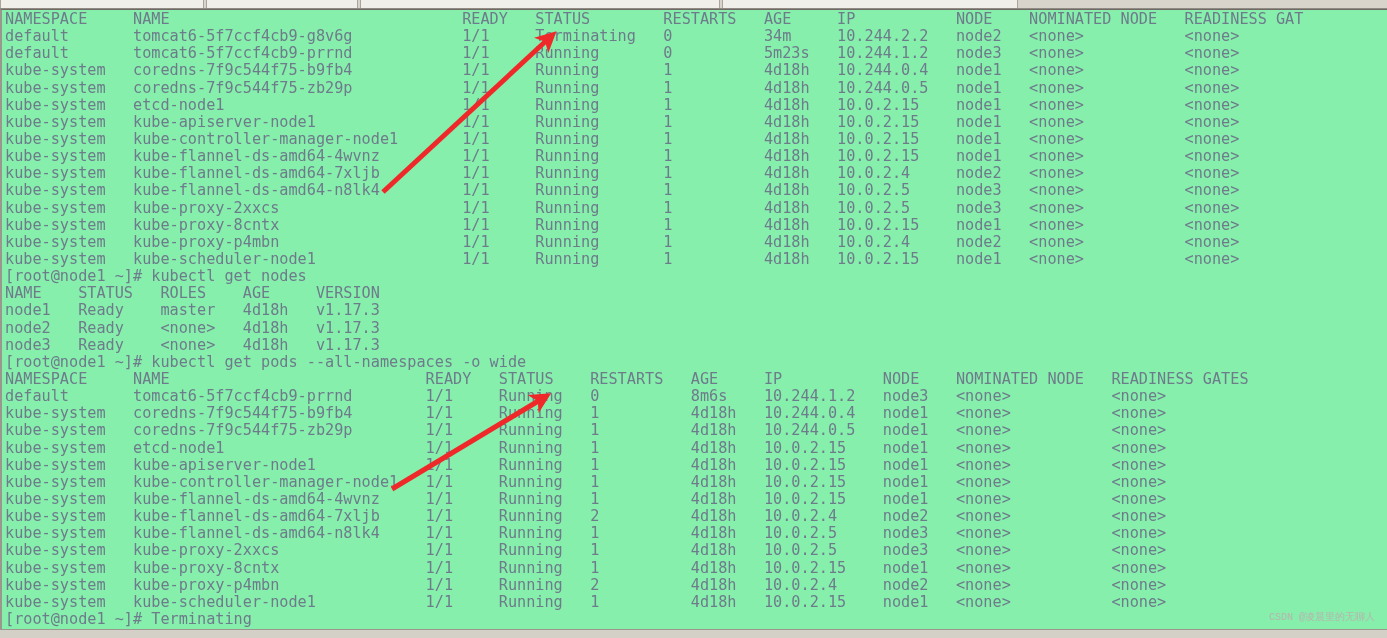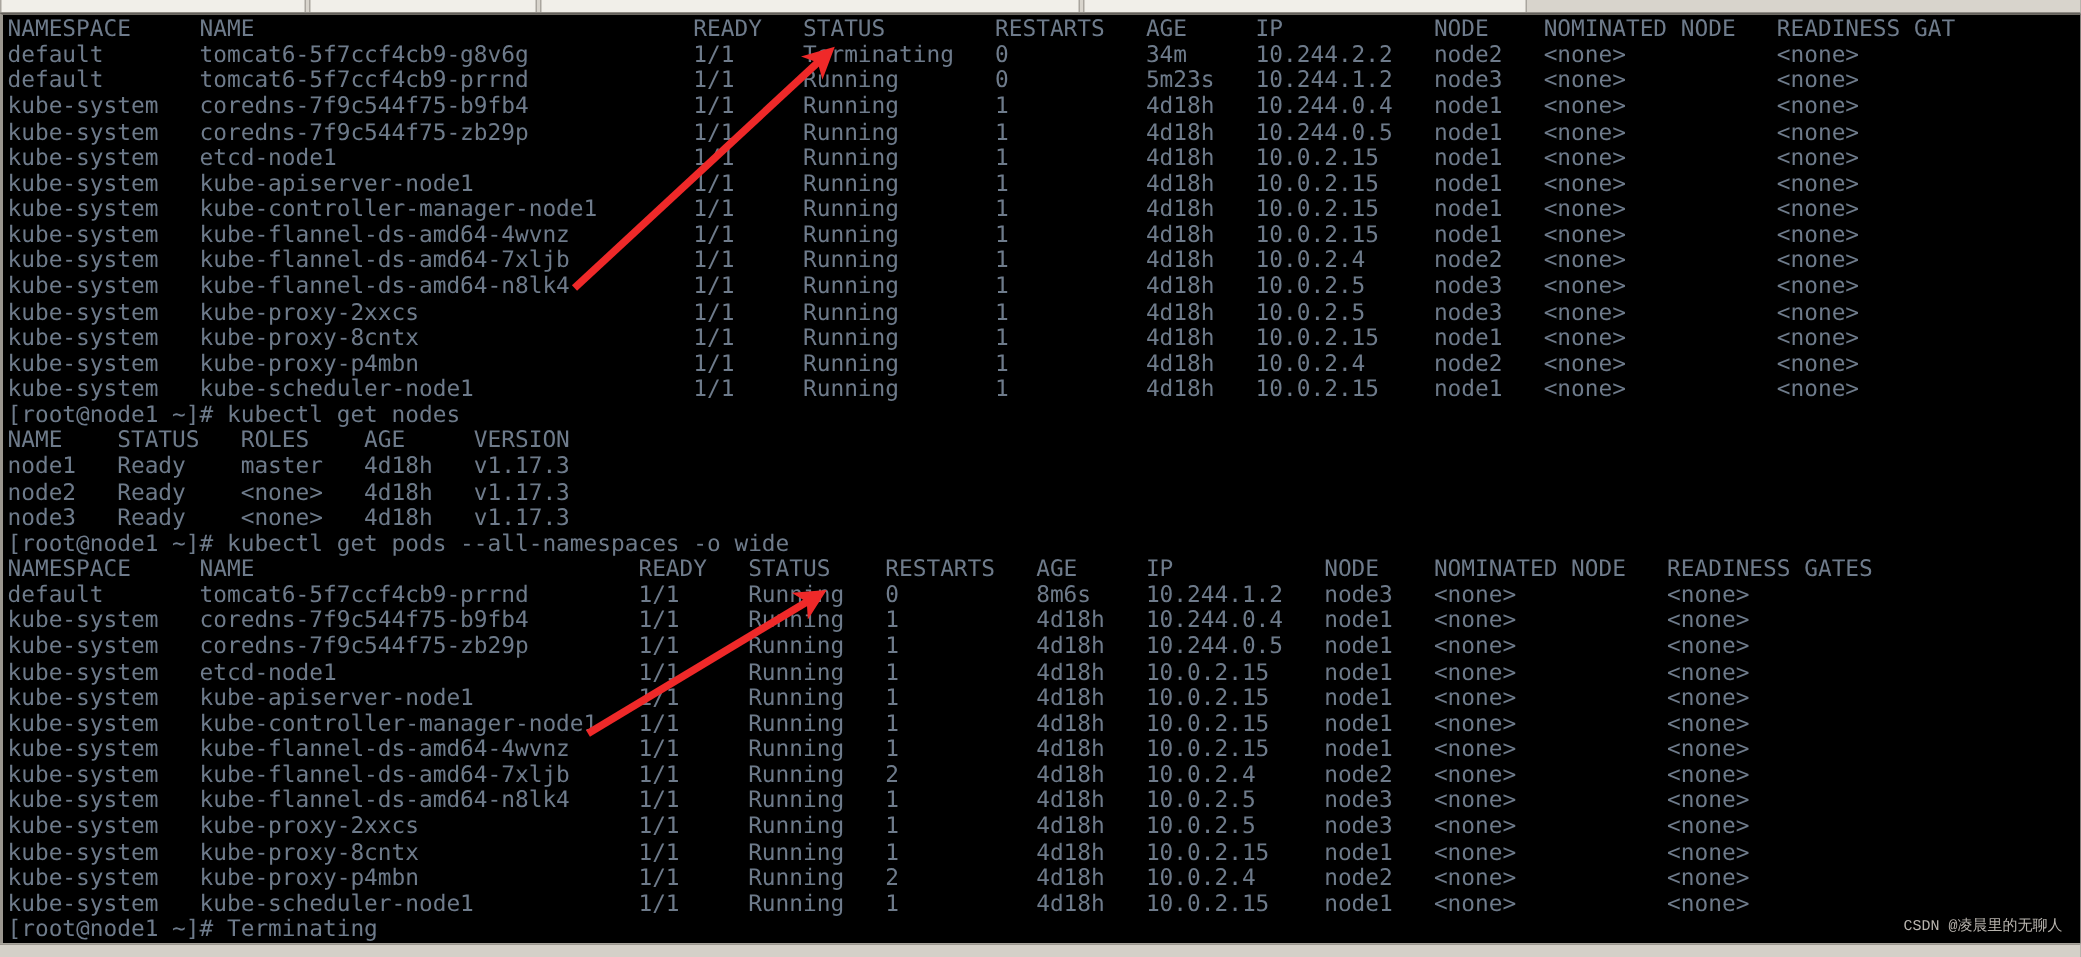--- a/index.html
+++ b/index.html
@@ -38,21 +38,21 @@
   .chrome-tab.t2 { left: 206px; width: 152px; }
   .chrome-tab.t3 { left: 360px; width: 360px; }
   .chrome-tab.t4 { left: 722px; width: 296px; }
 
   
   .term-frame {
     position: absolute;
     top: 9px; left: 0px;
     width: 1387px;
     height: 620px;
-    background: #000000;
+    background: #86efac;
     border-top: 1px solid #6f6b64;
     border-left: 2px solid #9b978f;
     border-right: 0;
     border-bottom: 0;
     overflow: hidden;
   }
   .term-inner {
     position: absolute;
     top: 0; left: 3px;
     width: 1384px;

